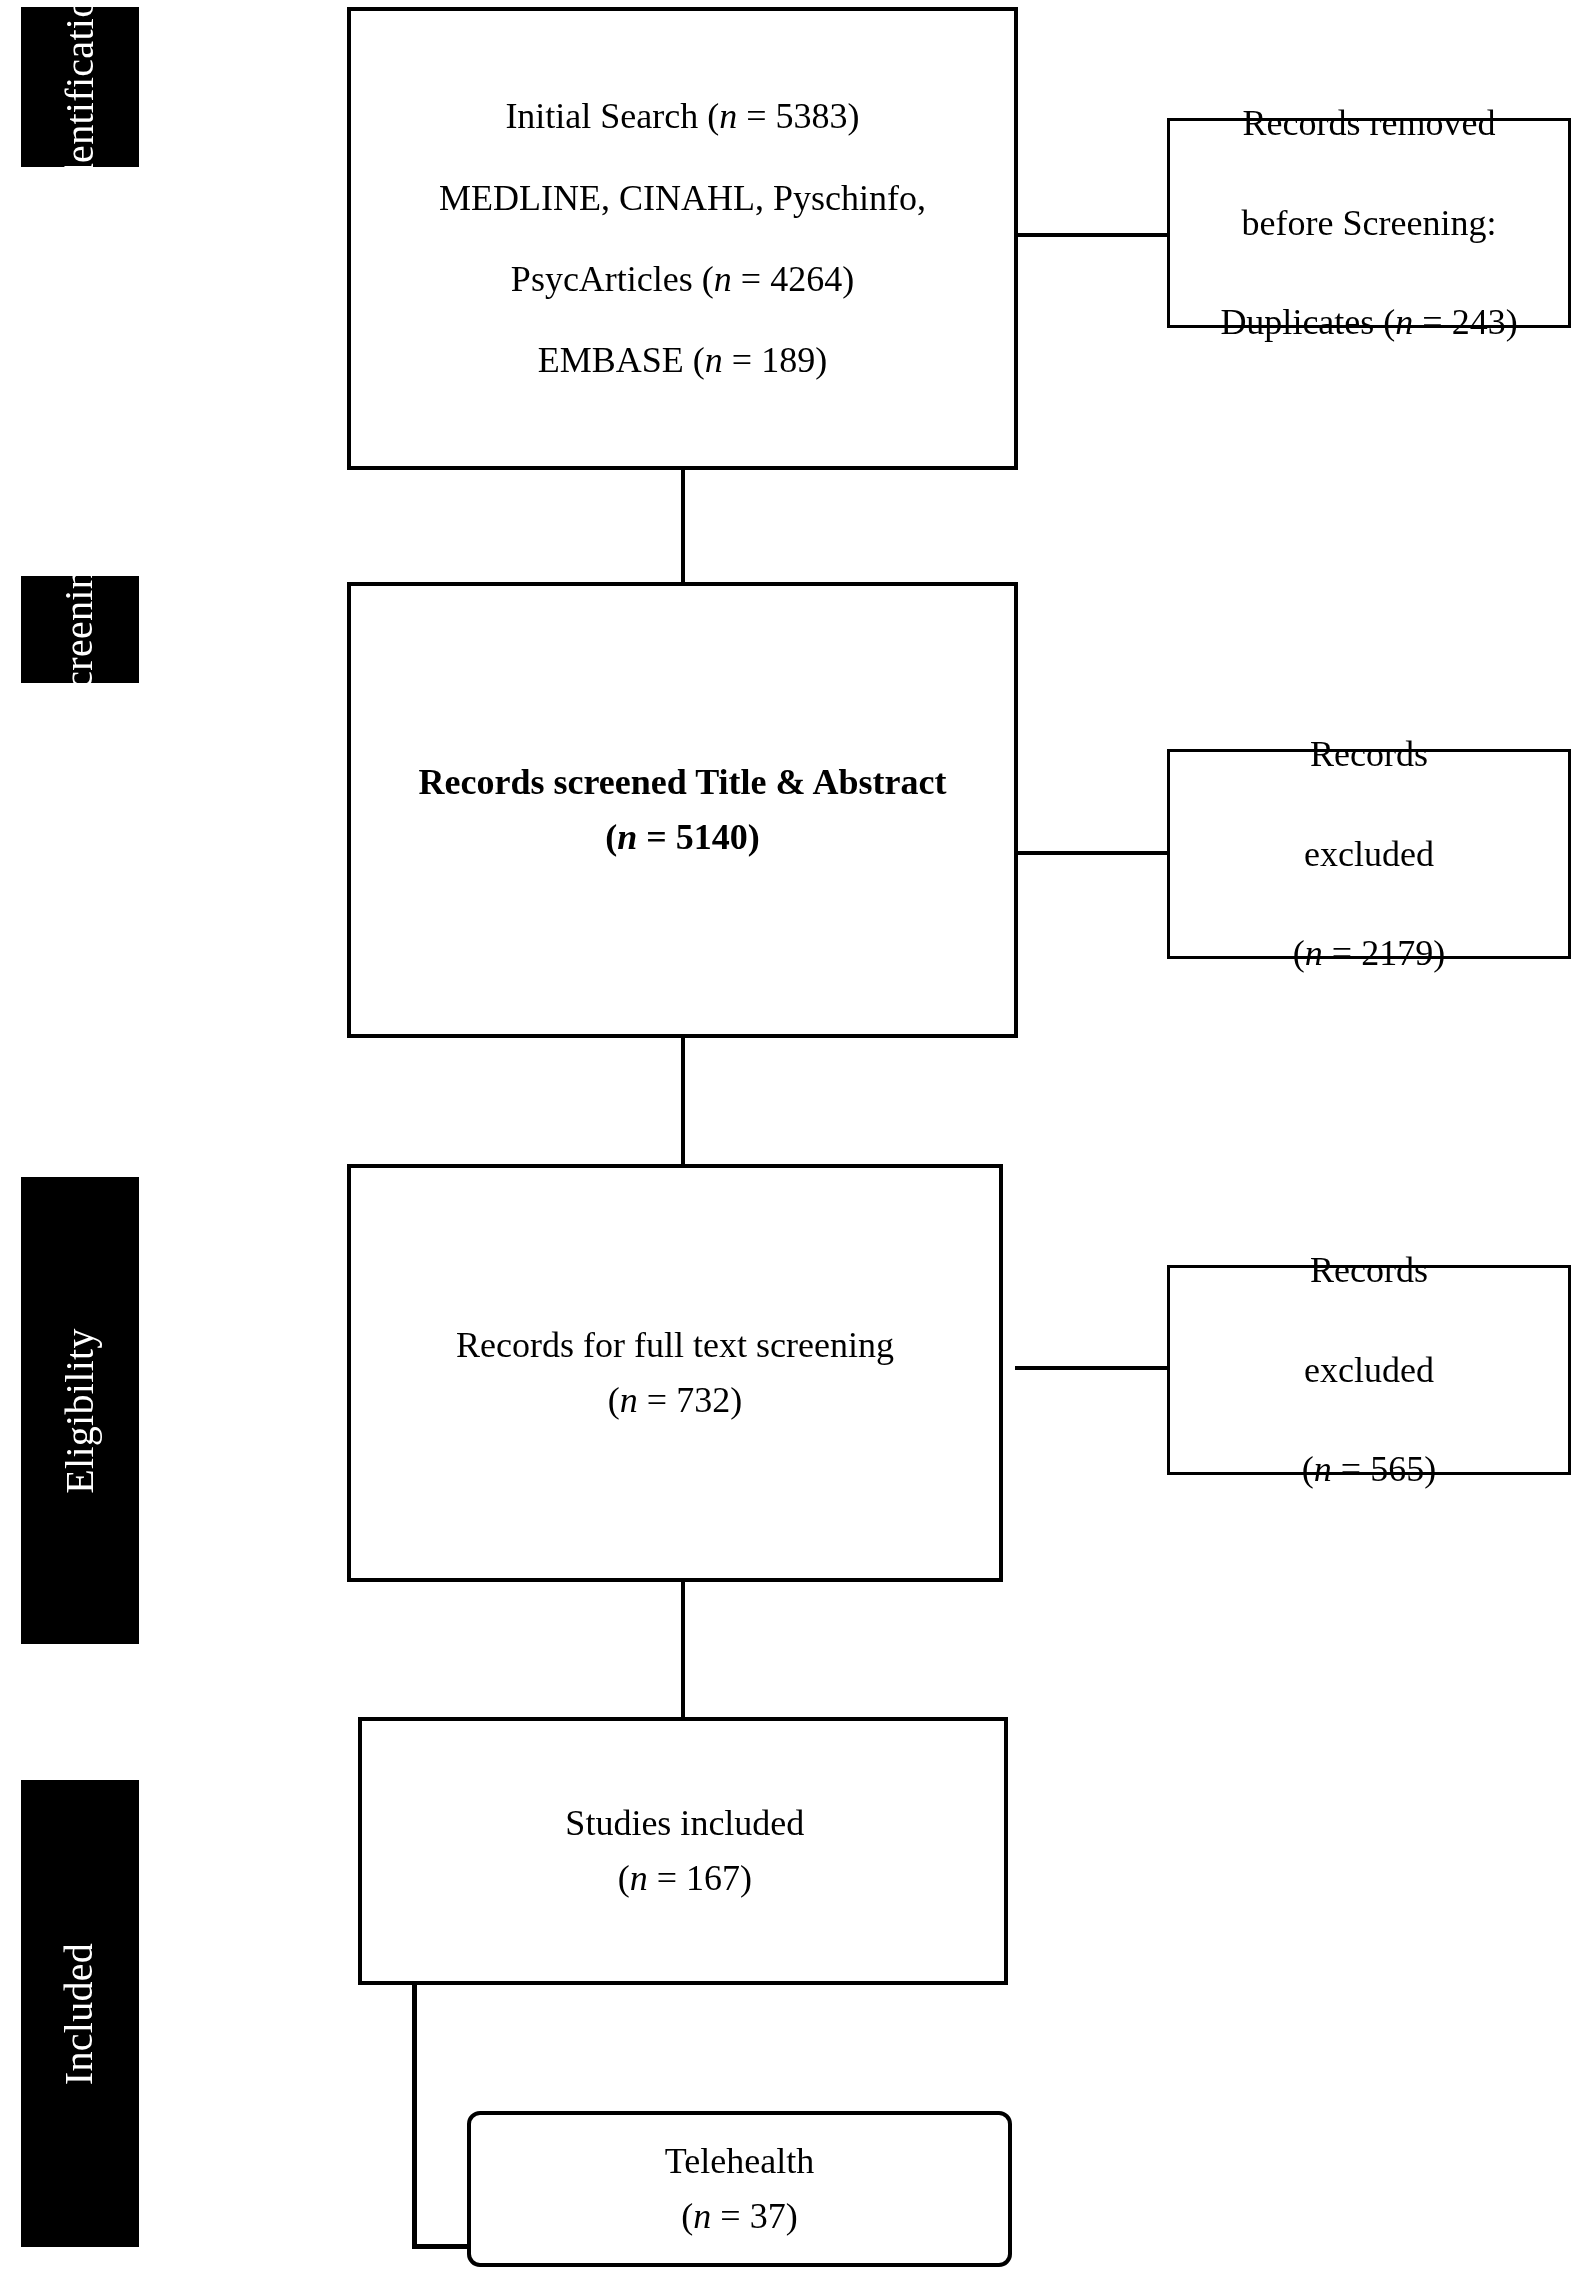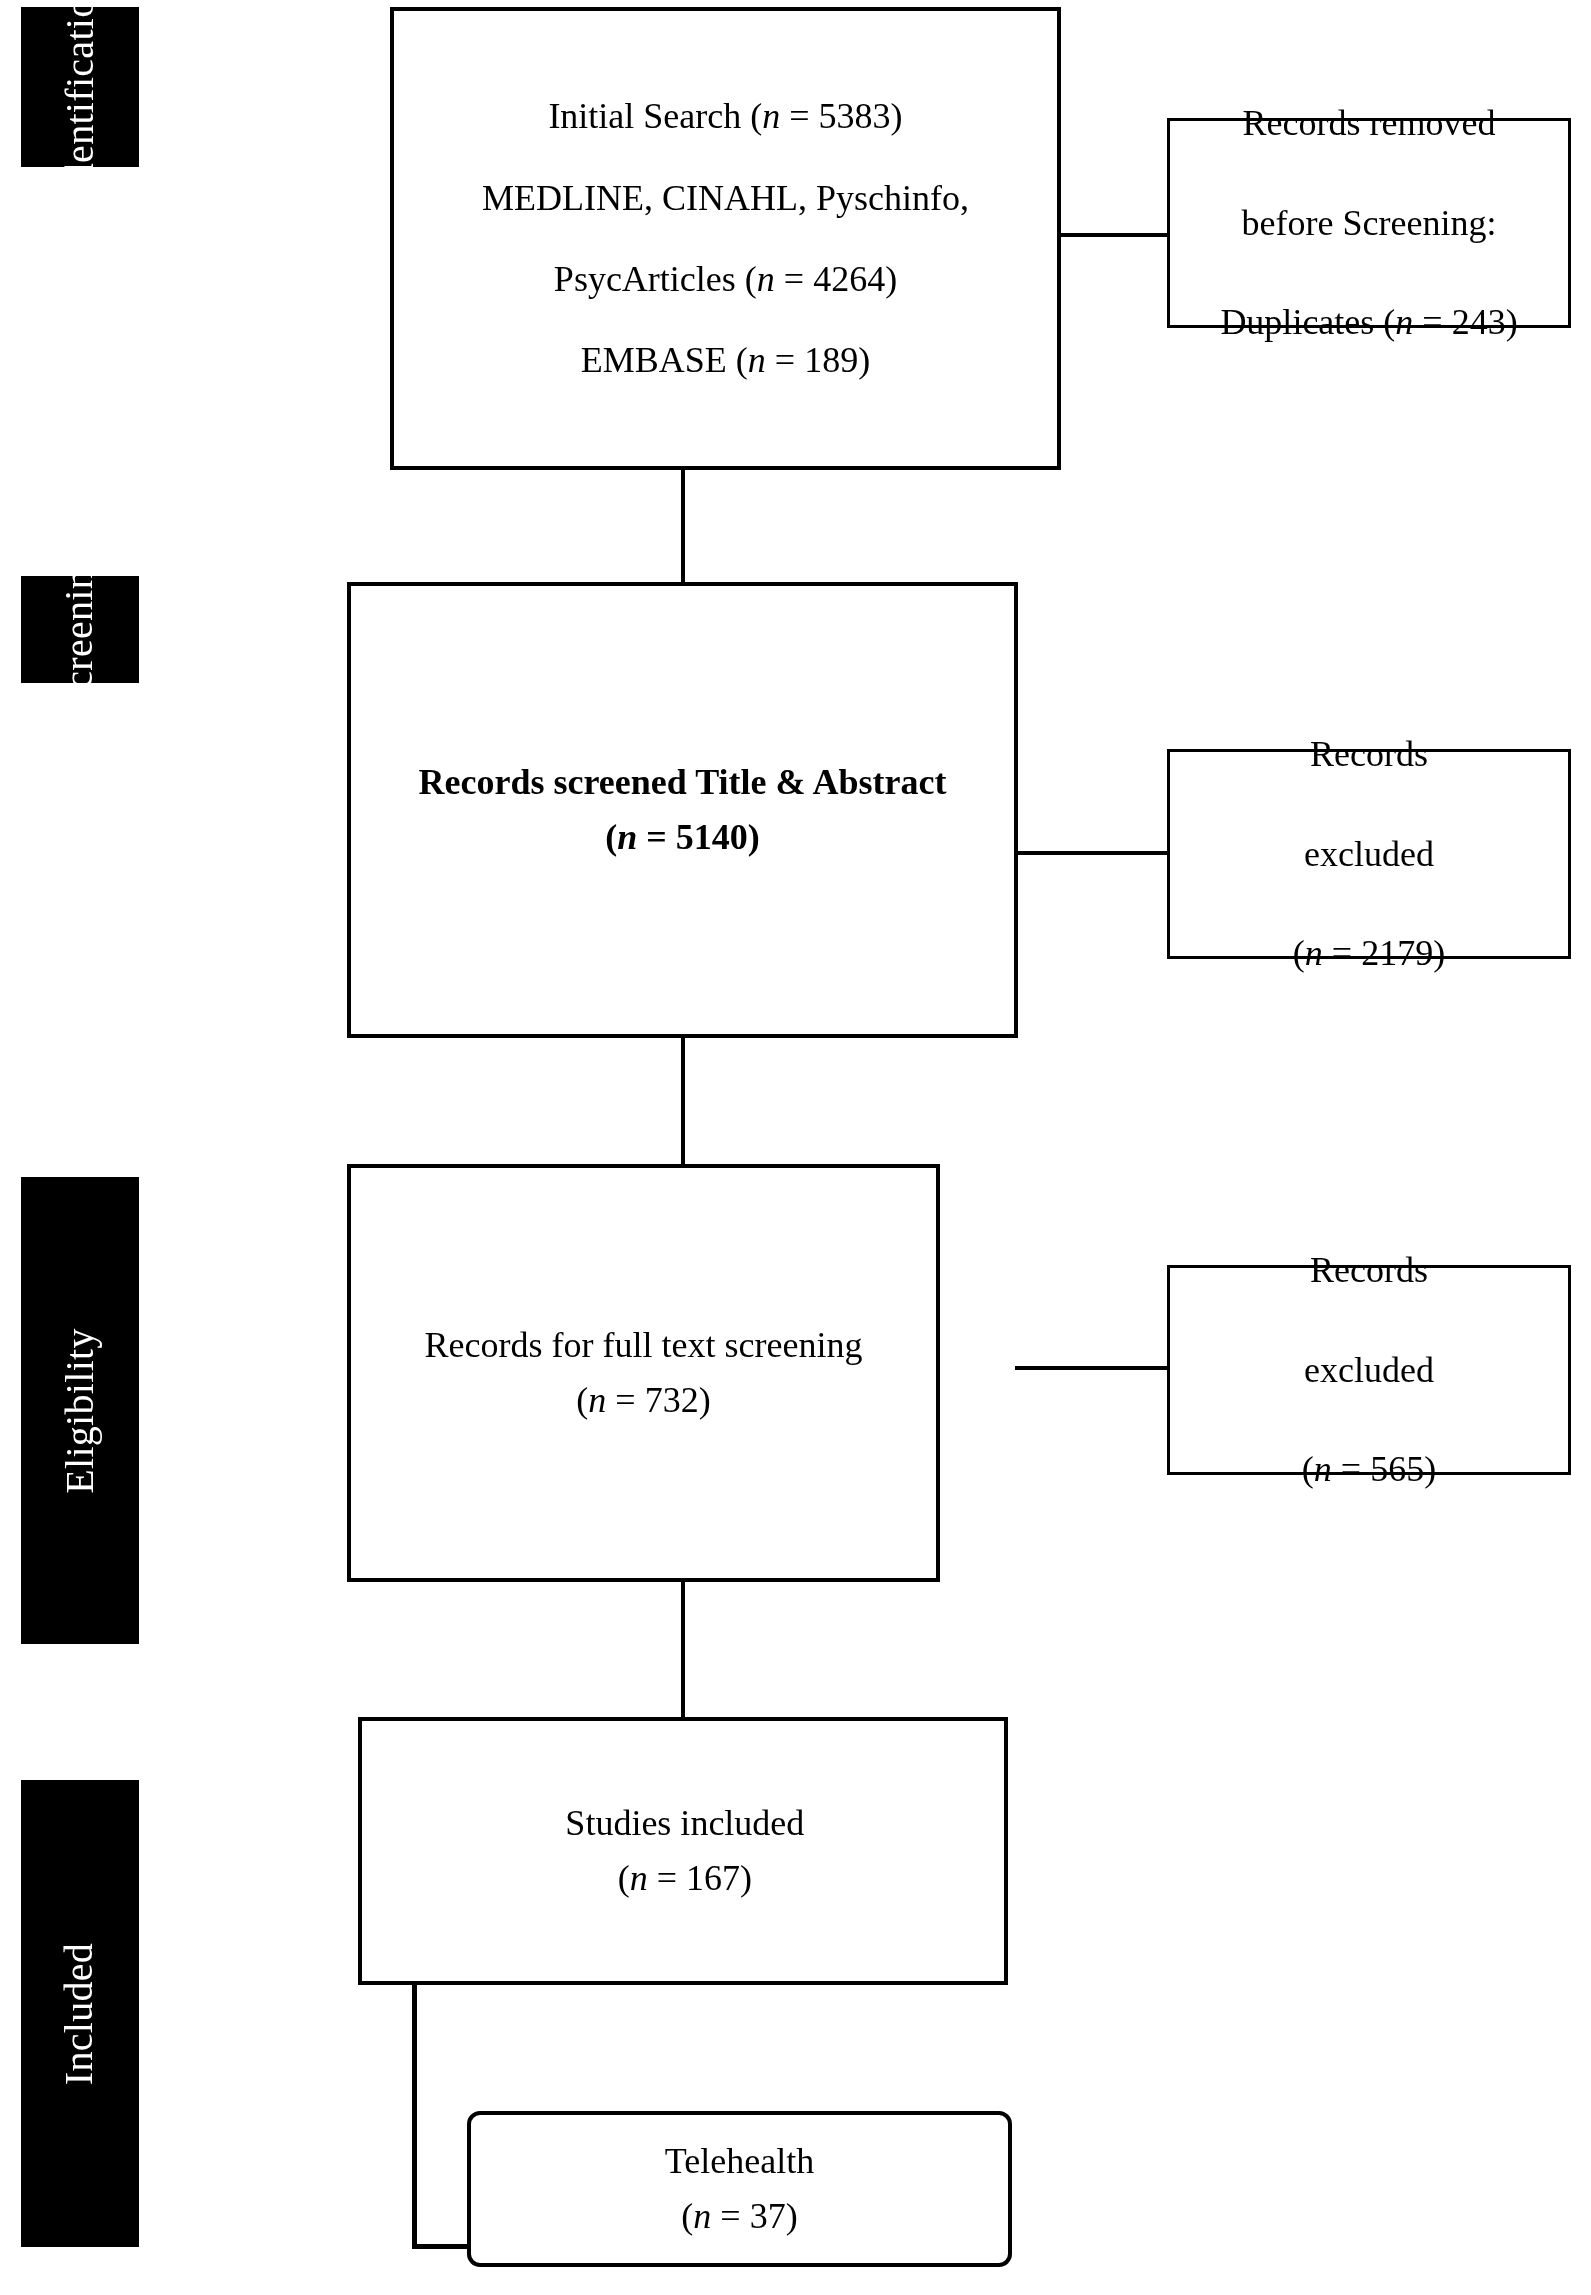--- a/index.html
+++ b/index.html
@@ -105,21 +105,21 @@
 
   <div class="conn" style="left:681px; top:1036px; width:4.1px; height:132px;"></div>
 
   <div class="conn" style="left:1015px; top:1366px; width:154px; height:4.1px;"></div>
 
   <div class="conn" style="left:681px; top:1578px; width:4.1px; height:142px;"></div>
 
   <div class="conn" style="left:412px; top:1982px; width:4.6px; height:266px;"></div>
   <div class="conn" style="left:412px; top:2244px; width:61px; height:4.6px;"></div>
 
-  <div class="flow-box spaced" style="left:347px; top:7.2px; width:671px; height:463px;margin-left:43px;">
+  <div class="flow-box spaced" style="left:347px; top:7.2px; width:671px; height:463px;">
     <div class="box-line">
       <span>Initial Search (</span><em>n</em><span class="eq"> = </span><span>5383</span><span>)</span>
     </div>
     <div class="box-line">
       <span>MEDLINE, CINAHL, Pyschinfo,</span>
     </div>
     <div class="box-line">
       <span>PsycArticles (</span><em>n</em><span class="eq"> = </span><span>4264</span><span>)</span>
     </div>
     <div class="box-line">
@@ -129,21 +129,21 @@
 
   <div class="flow-box" style="left:347px; top:582px; width:671px; height:456px;font-weight:bold;">
     <div class="box-line">
       <span>Records screened Title &amp; Abstract</span>
     </div>
     <div class="box-line">
       <span>(</span><em>n</em><span class="eq"> = </span><span>5140</span><span>)</span>
     </div>
   </div>
 
-  <div class="flow-box" style="left:347px; top:1164px; width:593px; height:418px;">
+  <div class="flow-box" style="left:347px; top:1164px; width:656px; height:418px;">
     <div class="box-line">
       <span>Records for full text screening</span>
     </div>
     <div class="box-line">
       <span>(</span><em>n</em><span class="eq"> = </span><span>732</span><span>)</span>
     </div>
   </div>
 
   <div class="flow-box" style="left:358px; top:1717px; width:650px; height:268px;padding-left:17px;">
     <div class="box-line">

